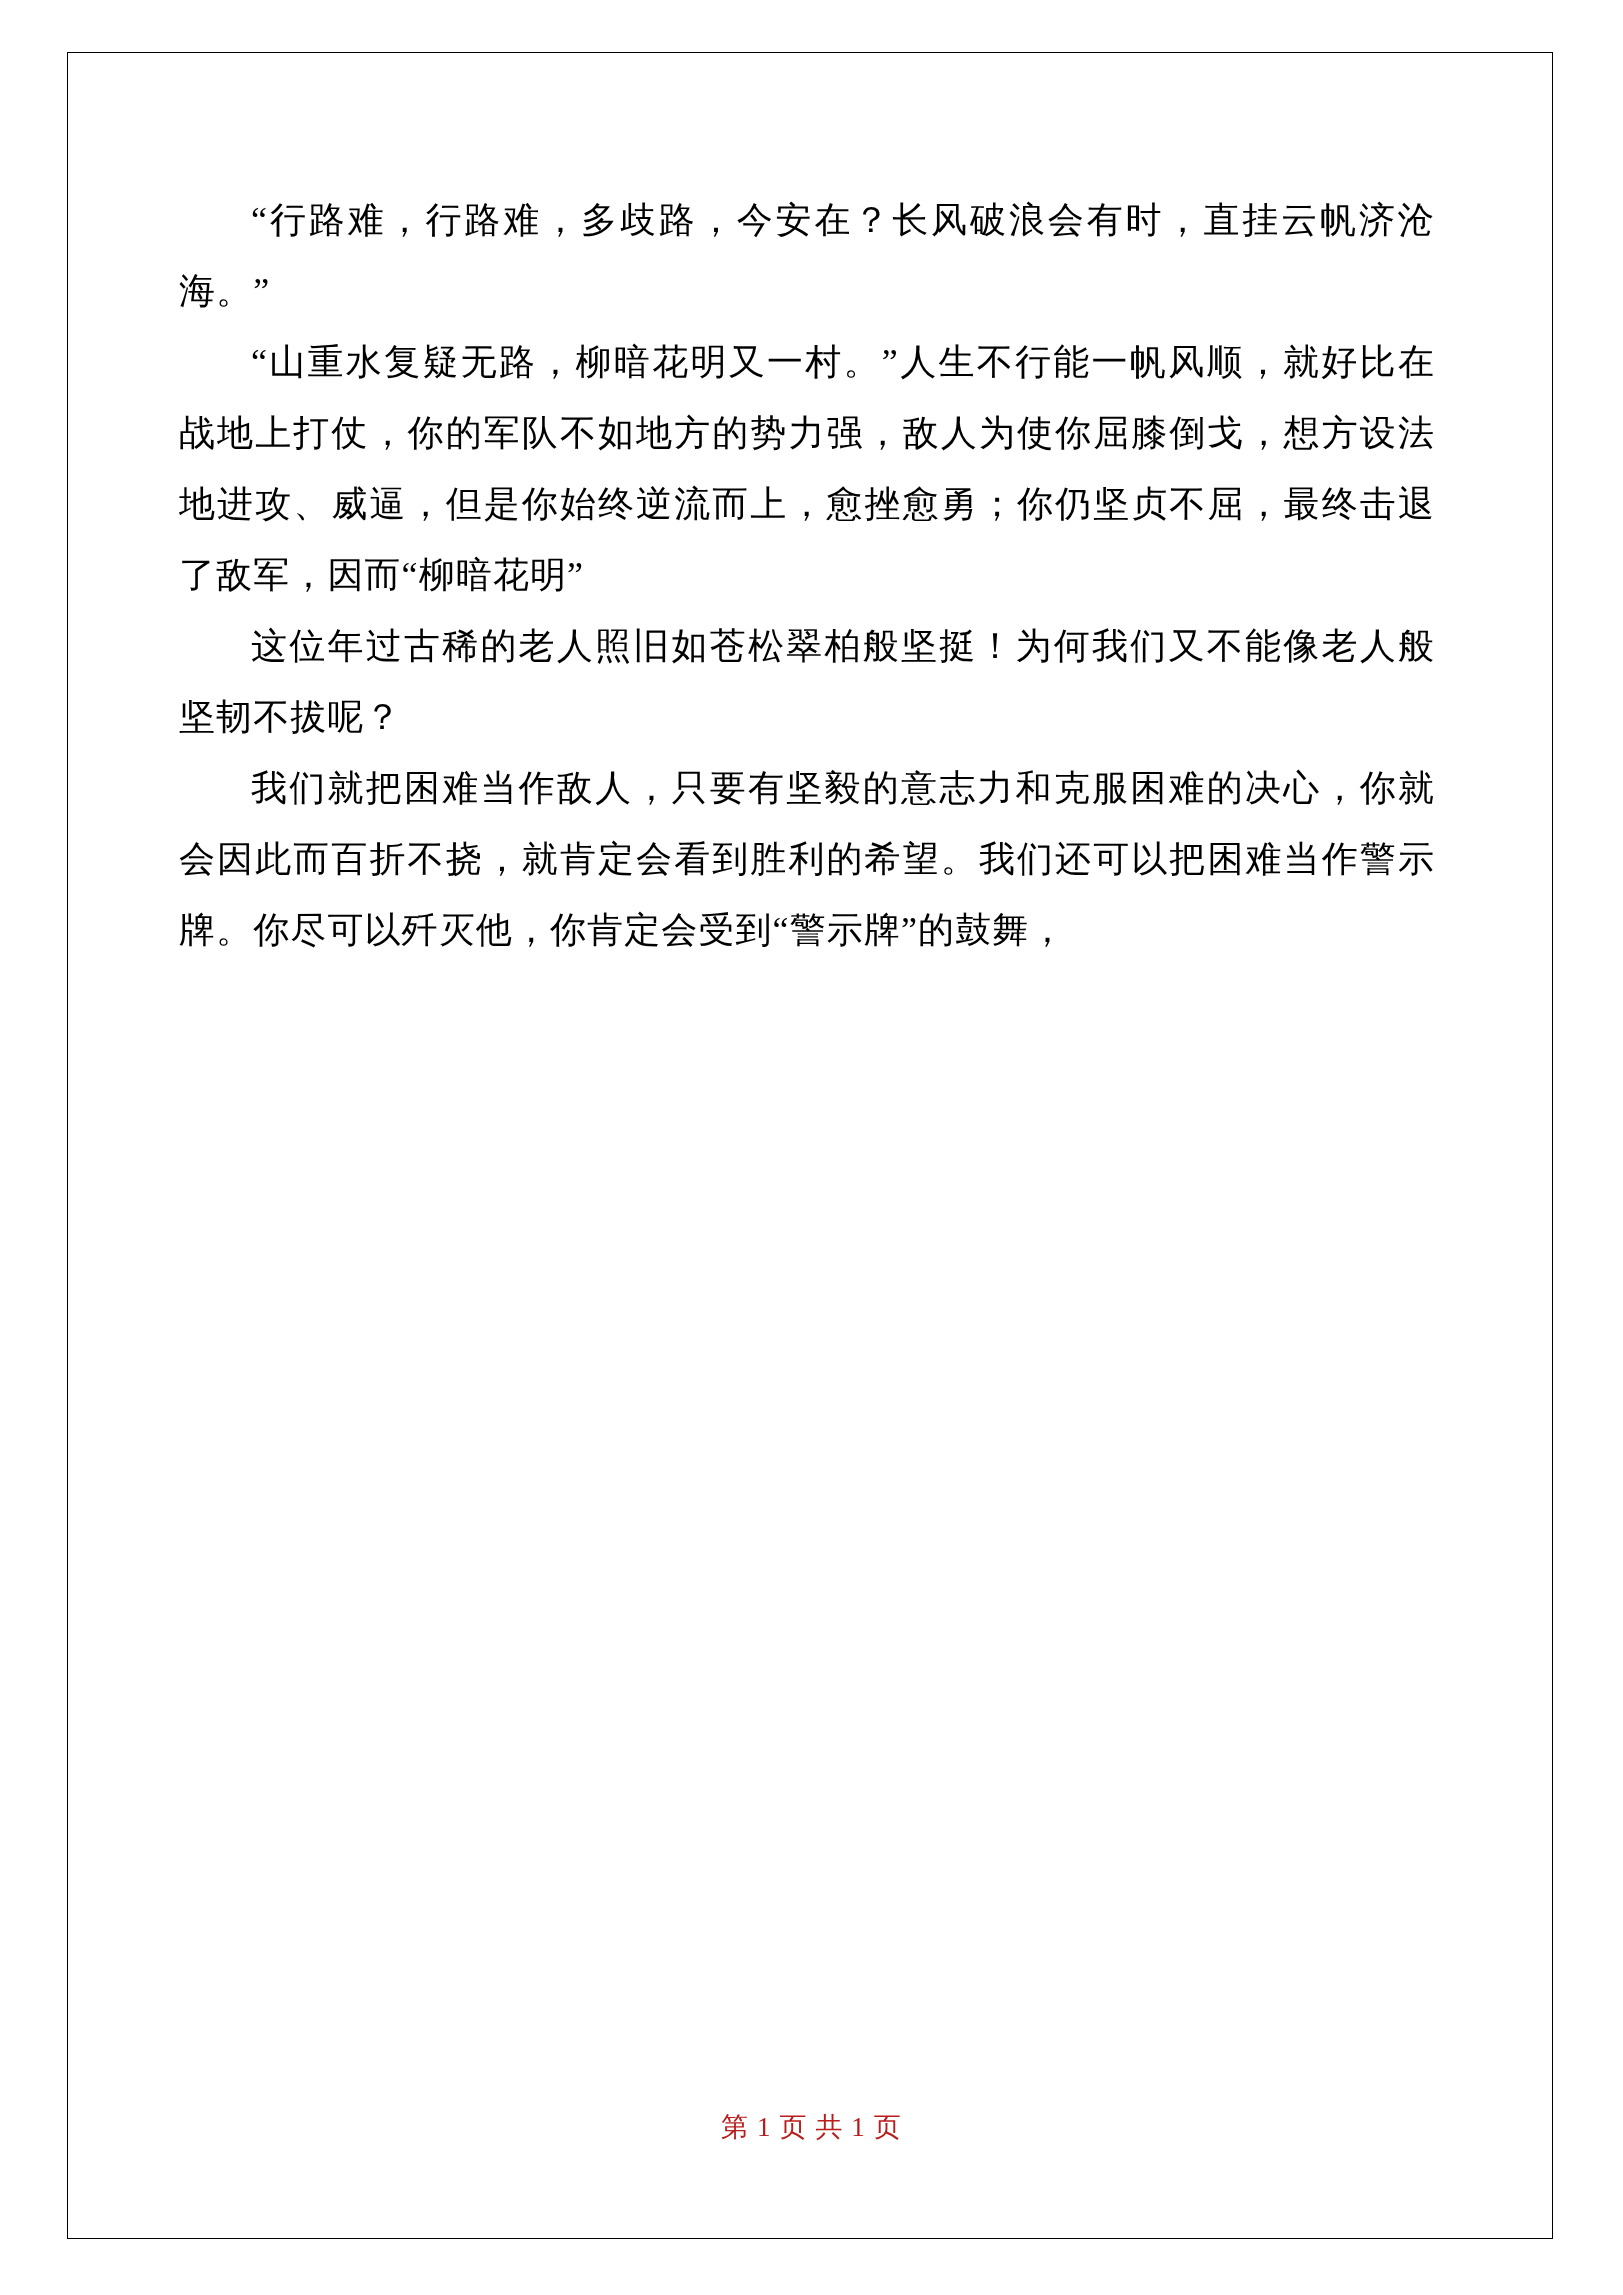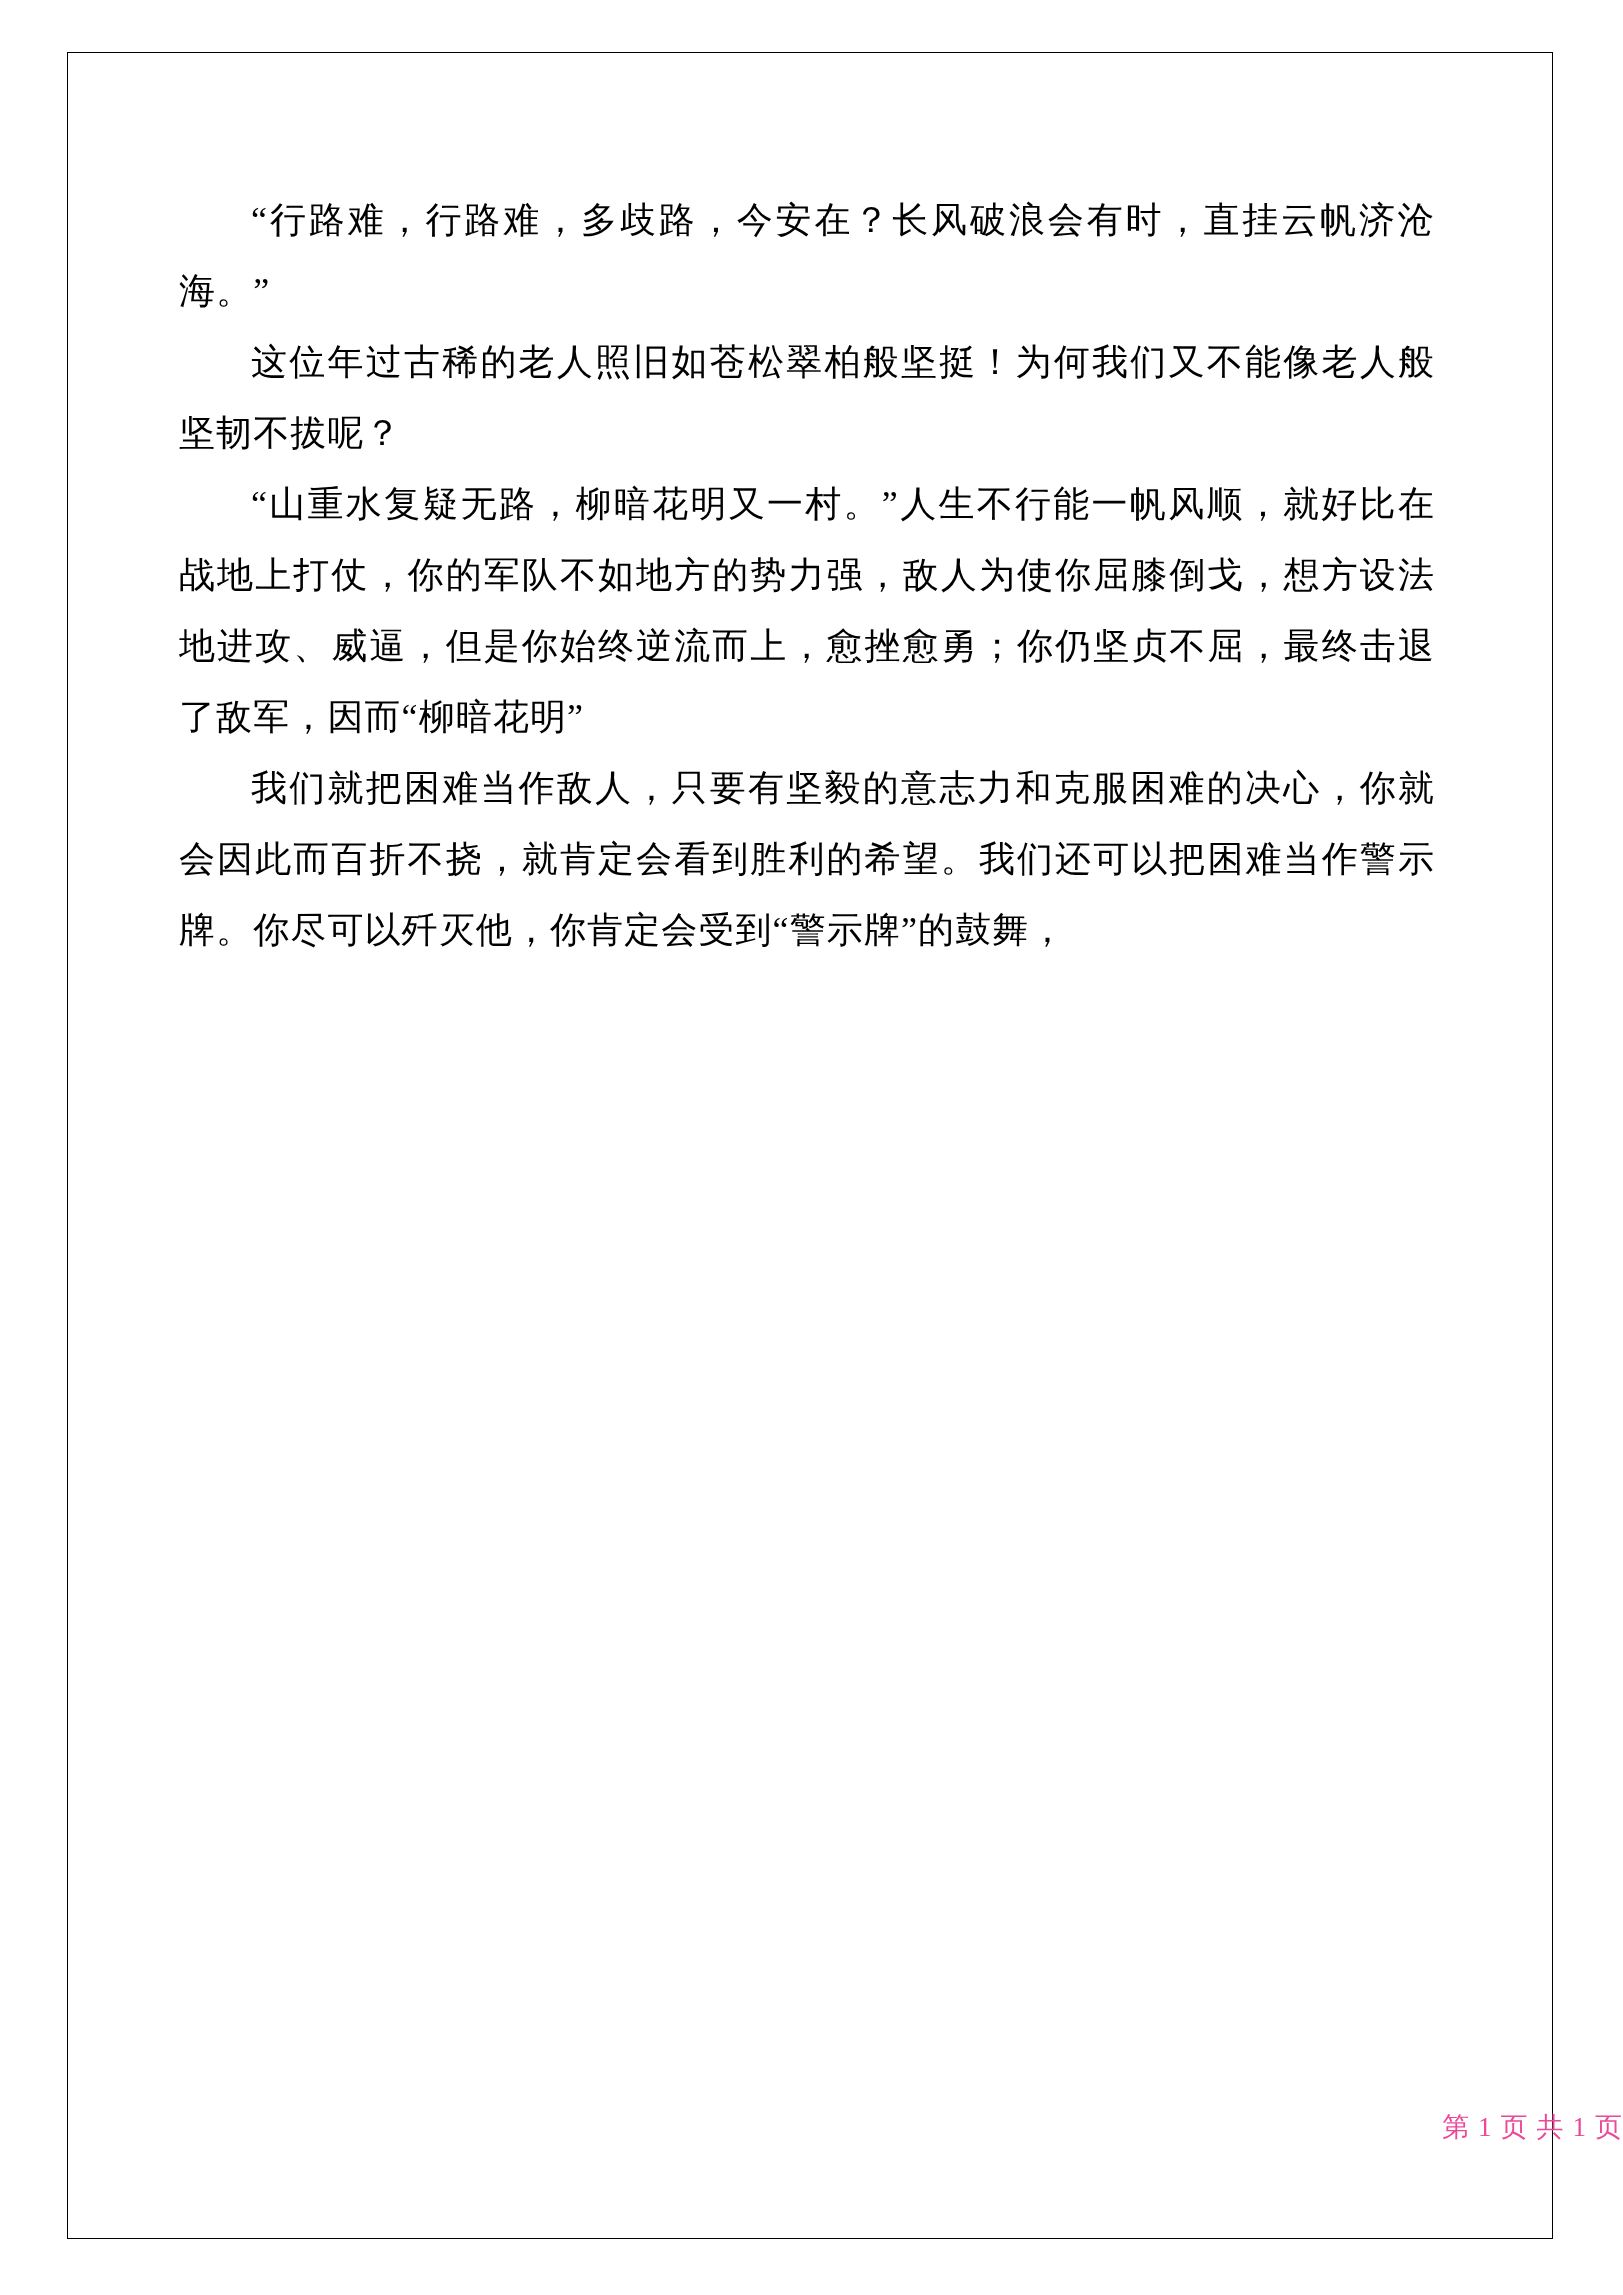--- a/index.html
+++ b/index.html
@@ -41,35 +41,35 @@
     text-indent: 72px;
     text-align: justify;
     color: #000000;
     font-family: "Liberation Serif", "DejaVu Serif", serif;
   }
   .footer {
     position: absolute;
     left: 0;
     right: 0;
     top: 2109px;
-    text-align: right;
+    text-align: center;
     font-size: 27px;
     letter-spacing: 1.1px;
-    color: #ec4899;
+    color: #b91c1c;
     font-family: "Liberation Serif", "DejaVu Serif", serif;
   }
 </style>
 </head>
 <body>
 
 <div class="page">
   <div class="page-border"></div>
 
   <div class="content">
     <p class="para">“行路难，行路难，多歧路，今安在？长风破浪会有时，直挂云帆济沧海。”</p>
+    <p class="para">“山重水复疑无路，柳暗花明又一村。”人生不行能一帆风顺，就好比在战地上打仗，你的军队不如地方的势力强，敌人为使你屈膝倒戈，想方设法地进攻、威逼，但是你始终逆流而上，愈挫愈勇；你仍坚贞不屈，最终击退了敌军，因而“柳暗花明”</p>
     <p class="para">这位年过古稀的老人照旧如苍松翠柏般坚挺！为何我们又不能像老人般坚韧不拔呢？</p>
-    <p class="para">“山重水复疑无路，柳暗花明又一村。”人生不行能一帆风顺，就好比在战地上打仗，你的军队不如地方的势力强，敌人为使你屈膝倒戈，想方设法地进攻、威逼，但是你始终逆流而上，愈挫愈勇；你仍坚贞不屈，最终击退了敌军，因而“柳暗花明”</p>
     <p class="para">我们就把困难当作敌人，只要有坚毅的意志力和克服困难的决心，你就会因此而百折不挠，就肯定会看到胜利的希望。我们还可以把困难当作警示牌。你尽可以歼灭他，你肯定会受到“警示牌”的鼓舞，</p>
   </div>
 
   <div class="footer">第 1 页  共 1 页</div>
 </div>
 
 
 </body></html>

